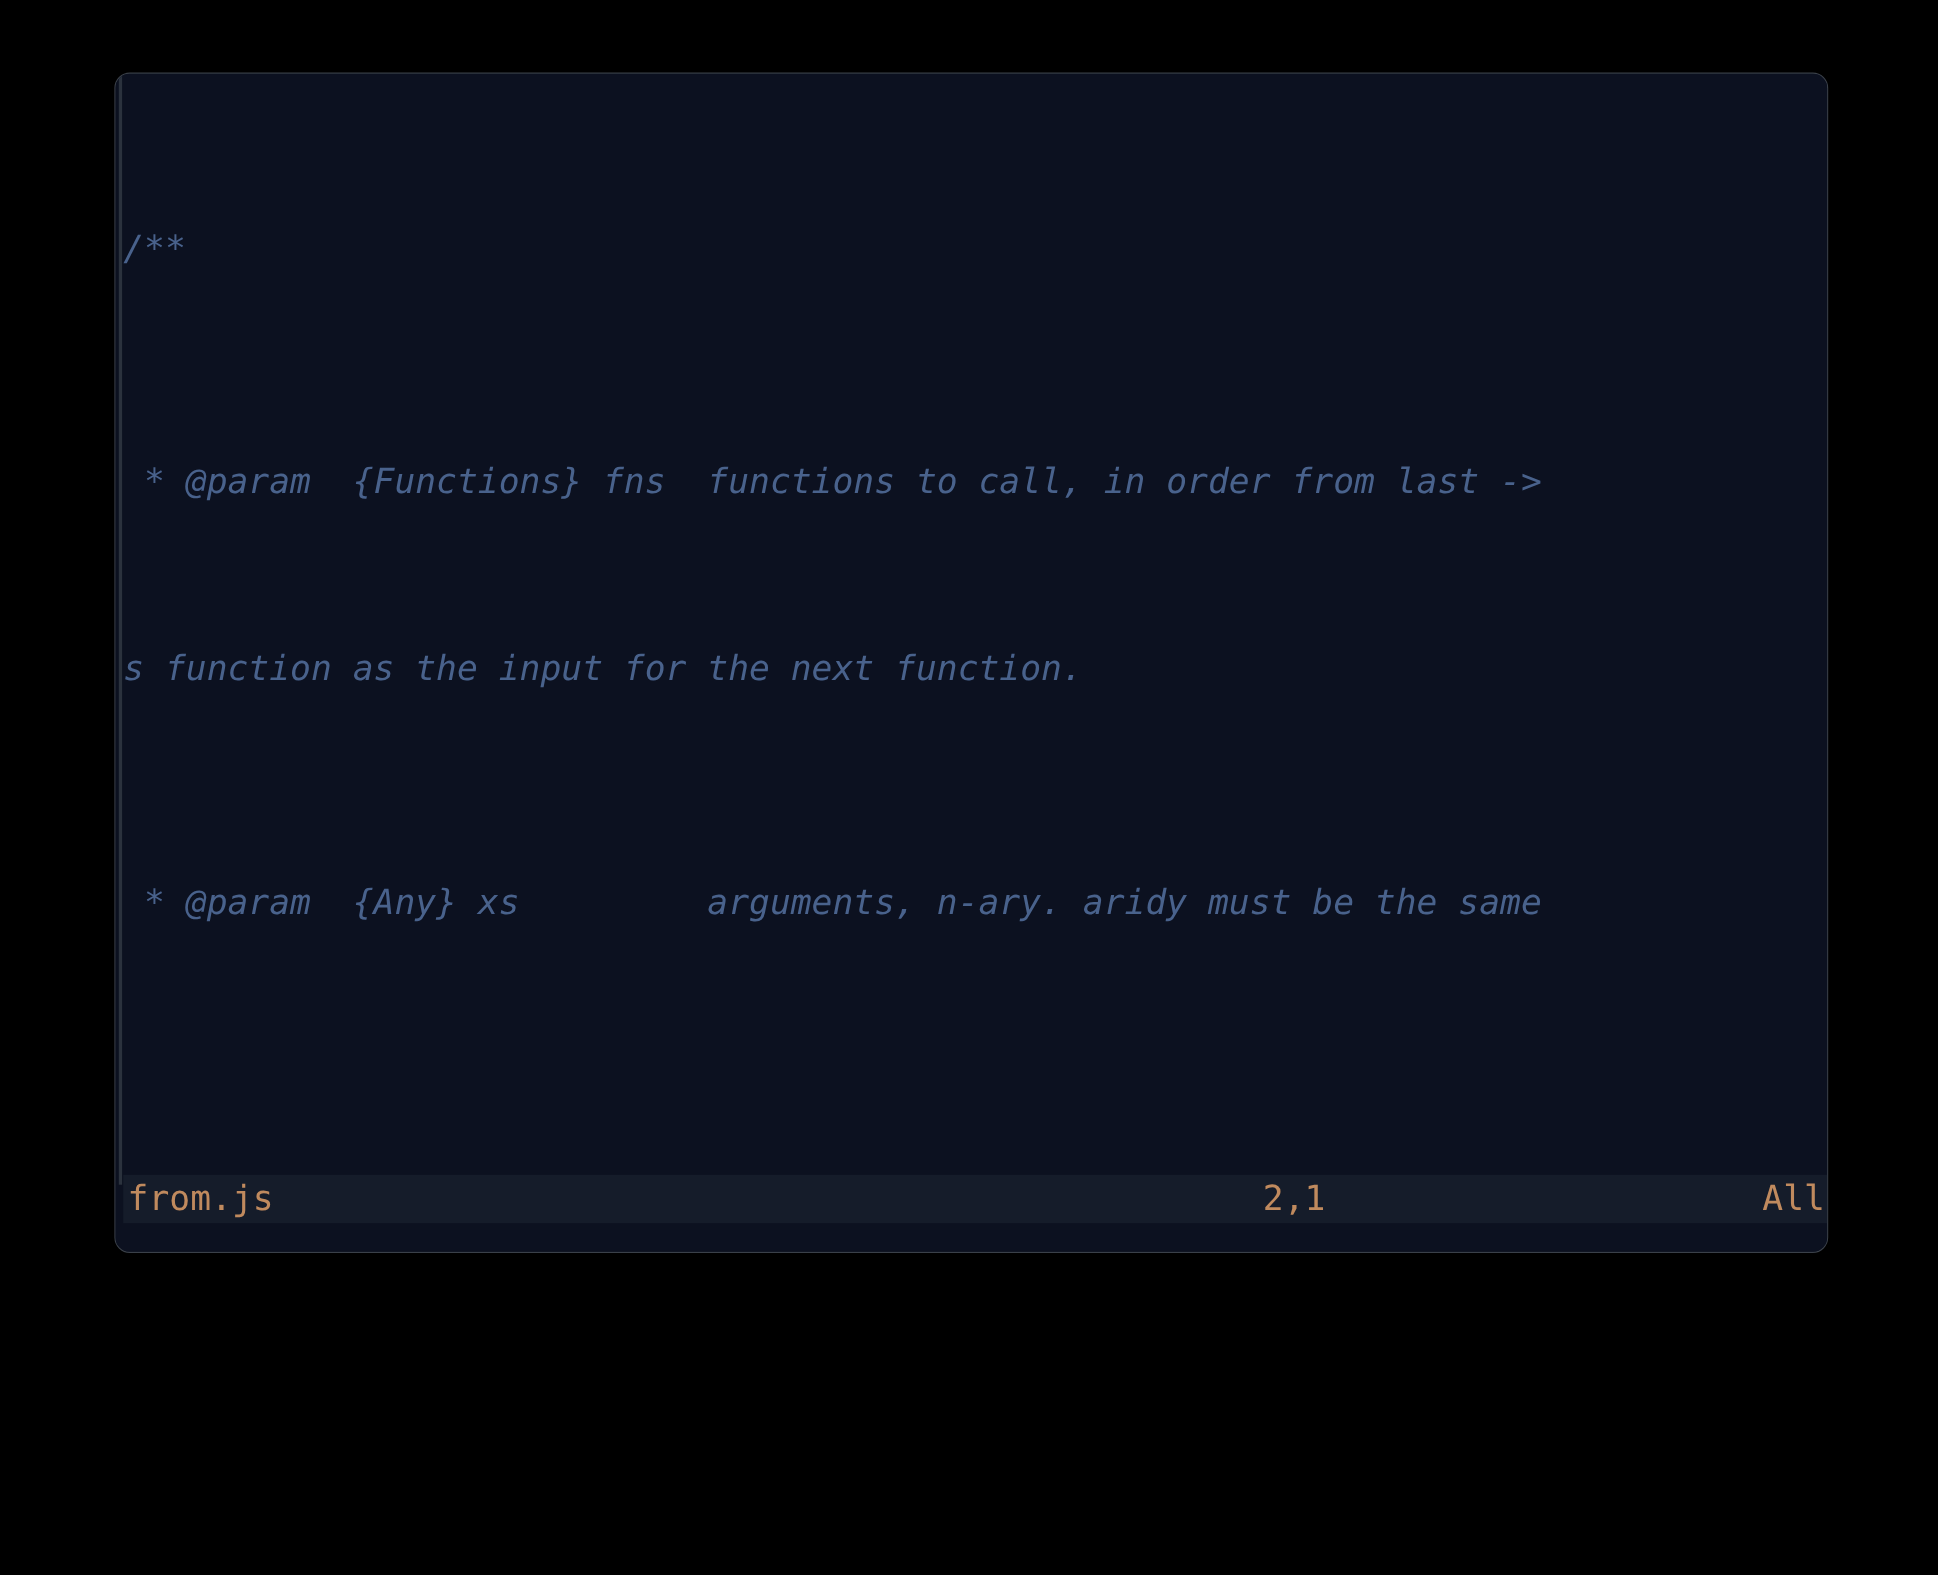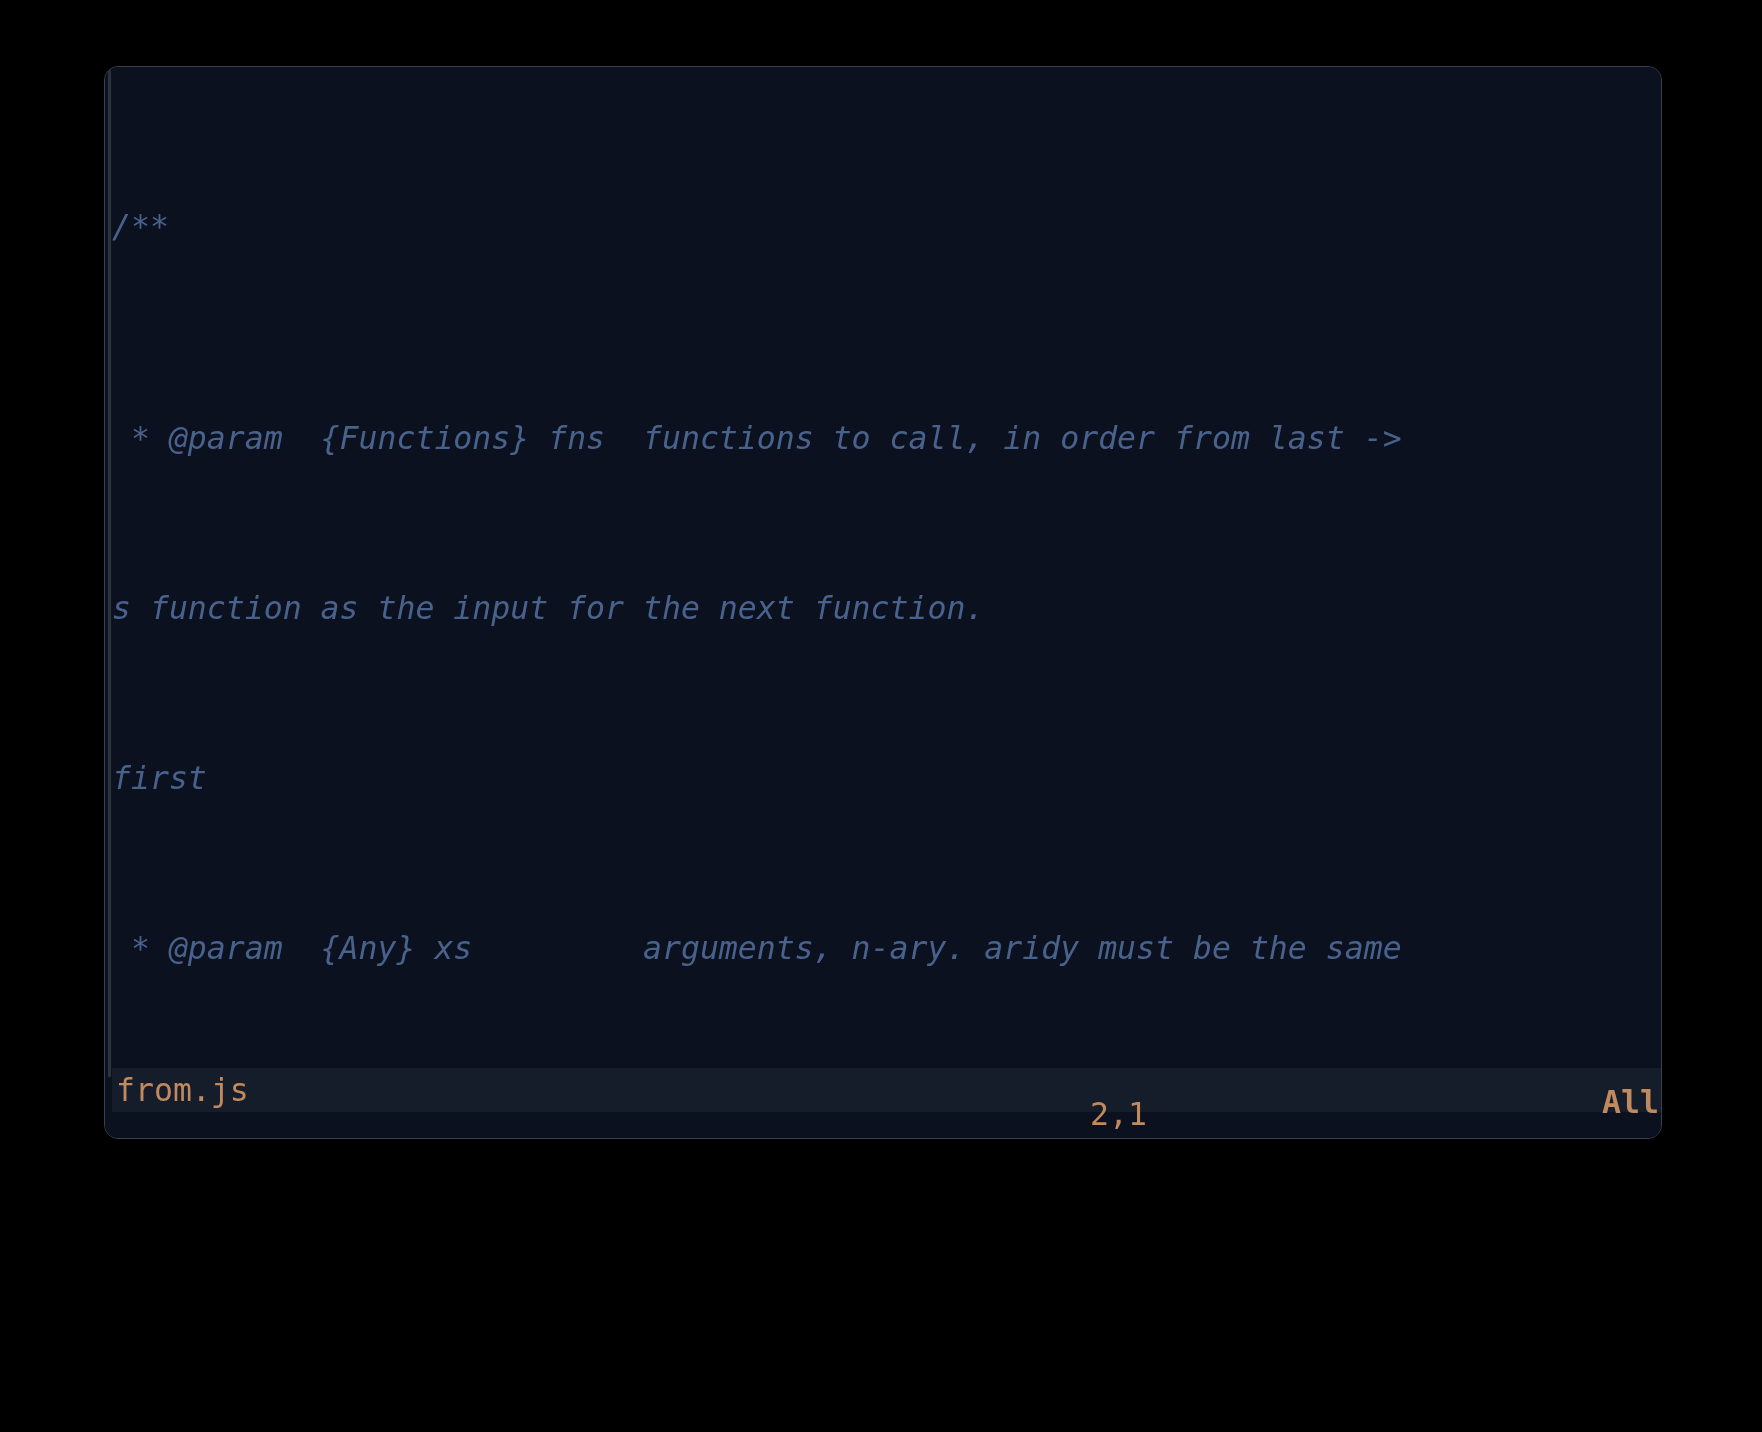--- a/index.html
+++ b/index.html
@@ -103,29 +103,27 @@
     color: #c08a5e;
     white-space: pre;
   }
   #status-file {
     position: absolute;
     left: 4px;
     top: 0;
   }
   #status-pos {
     position: absolute;
-    left: 978px;
+    left: 1036px;
     top: 0;
-    margin-top: 24px;
   }
   #status-scroll {
     position: absolute;
     right: 2px;
-    top: 12px;
-    font-weight: bold;
+    top: 0;
   }
 </style>
 </head>
 <body>
 
 <div id="screen">
 
   <div id="terminal-window">
 
     <div id="editor">
@@ -134,21 +132,20 @@
 
       <div id="text-area">
 
         <div class="line"><span class="cmt">/**</span></div>
 
 
         <div class="line"><span class="cmt"> * @param  {Functions} fns  functions to call, in order from last -&gt;</span></div>
 
         <div class="line"><span class="cmt">s function as the input for the next function.</span></div>
 
-        <div class="line"><span class="cmt">first</span></div>
 
         <div class="line"><span class="cmt"> * @param  {Any} xs         arguments, n-ary. aridy must be the same</span></div>
 
         
 
         
 
         
 
         

